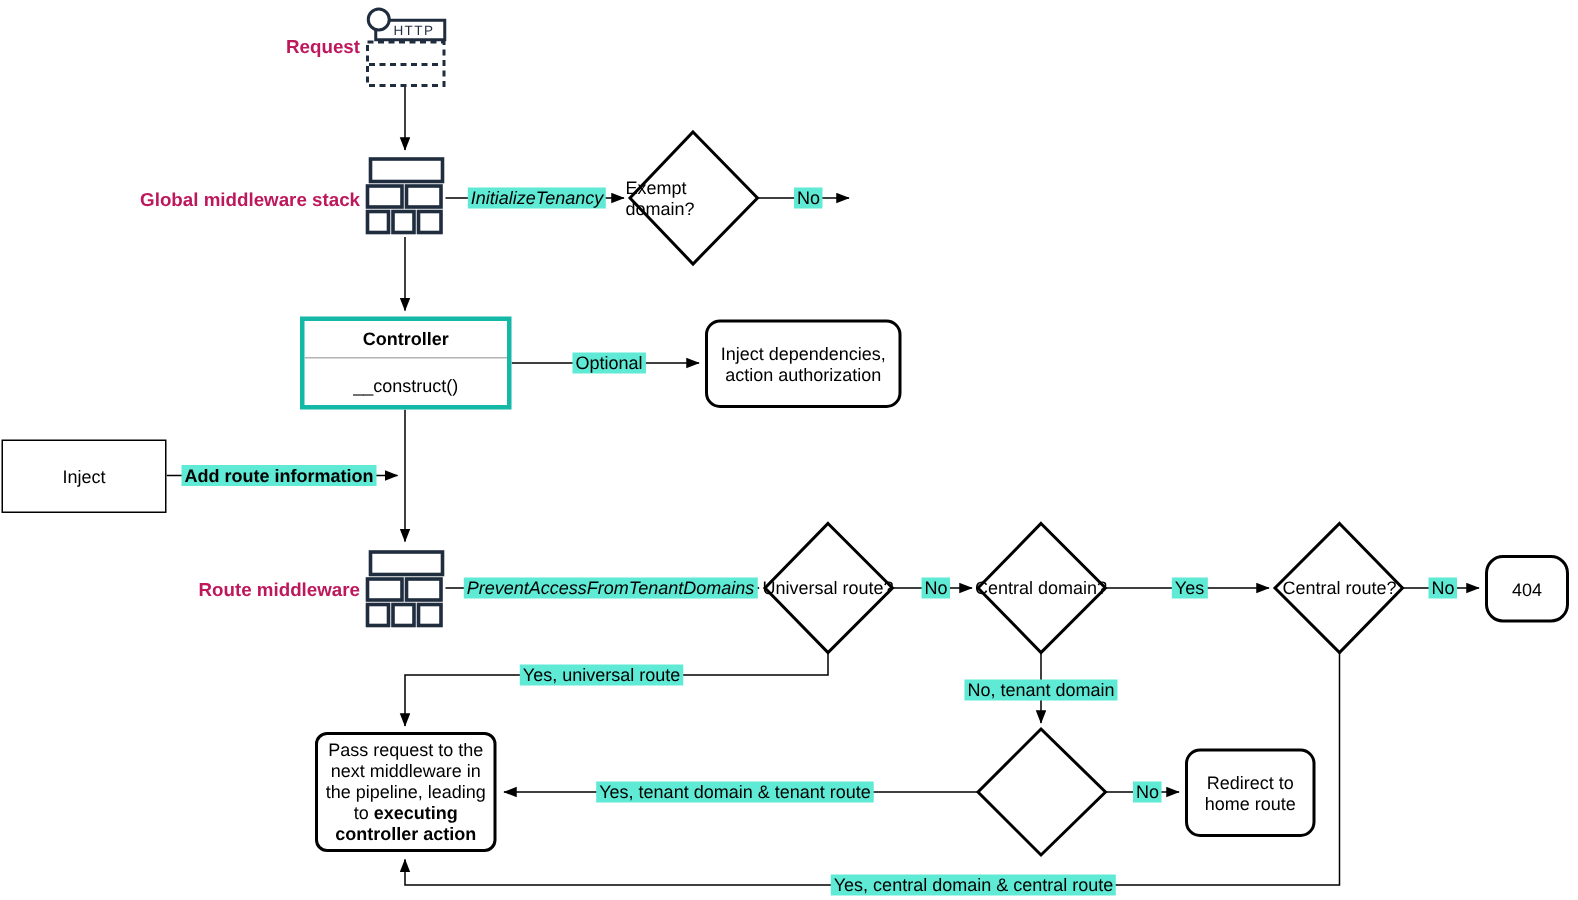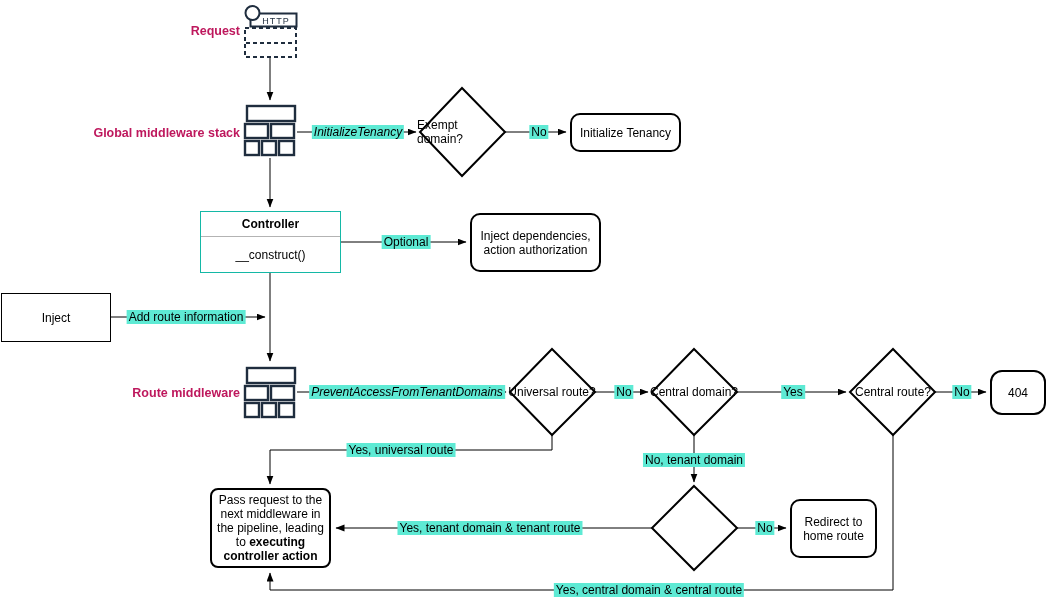--- a/index.html
+++ b/index.html
@@ -26,21 +26,21 @@
     position:absolute; box-sizing:border-box; background:#ffffff;
     border:2px solid #000; border-radius:10px;
     display:flex; align-items:center; justify-content:center;
     text-align:center; font-size:12px; color:#000; line-height:14px;
     padding:2px 4px;
   }
   .box.sq { border-radius:0; border-width:1px; padding:0; }
   
   .uml {
     position:absolute; box-sizing:border-box; background:#ffffff;
-    border:1px solid #14b8a6; font-size:12px; color:#000;
+    border:3px solid #14b8a6; font-size:12px; color:#000;
   }
   .uml .hd {
     height:25px; display:flex; align-items:center; justify-content:center;
     font-weight:bold; border-bottom:1px solid #b3b3b3; box-sizing:border-box;
   }
   .uml .bd {
     height:35px; display:flex; align-items:center; justify-content:center;
   }
   
   .dlbl {
@@ -112,21 +112,20 @@
       <rect x="1" y="37" width="14" height="14"></rect>
       <rect x="18" y="37" width="14" height="14"></rect>
       <rect x="35" y="37" width="15" height="14"></rect>
     </g>
   </svg>
 
   <div class="nlbl" style="top:24px;">Request</div>
   <div class="nlbl" style="top:126px;">Global middleware stack</div>
   <div class="nlbl" style="top:386px;">Route middleware</div>
 
-  <div class="box" style="left:570px; top:113px; width:111px; height:39px;">Initialize Tenancy</div>
 
   <div class="uml" style="left:200px; top:211px; width:141px; height:62px;">
     <div class="hd">Controller</div>
     <div class="bd">__construct()</div>
   </div>
 
   <div class="box" style="left:470px; top:213px; width:131px; height:59px;">Inject dependencies, action authorization</div>
 
   <div class="box sq" style="left:1px; top:293px; width:110px; height:49px;">Inject</div>
 
@@ -139,21 +138,21 @@
   </div>
 
   <div class="dlbl" style="left:417px; top:104px;">Exempt domain?</div>
   <div class="dlbl" style="left:507px; top:364px;">Universal route?</div>
   <div class="dlbl" style="left:649px; top:364px;">Central domain?</div>
   <div class="dlbl" style="left:848px; top:364px;">Central route?</div>
 
   <span class="lbl it" style="left:358px; top:132px;">InitializeTenancy</span>
   <span class="lbl" style="left:539px; top:132px;">No</span>
   <span class="lbl" style="left:406px; top:242px;">Optional</span>
-  <span class="lbl" style="left:186px; top:317px;">Add route information</span>
+  <span class="lbl" style="left:186px; top:317px;font-weight:bold;">Add route information</span>
   <span class="lbl it" style="left:407px; top:392px;">PreventAccessFromTenantDomains</span>
   <span class="lbl" style="left:624px; top:392px;">No</span>
   <span class="lbl" style="left:793px; top:392px;">Yes</span>
   <span class="lbl" style="left:962px; top:392px;">No</span>
   <span class="lbl" style="left:401px; top:450px;">Yes, universal route</span>
   <span class="lbl" style="left:694px; top:460px;">No, tenant domain</span>
   <span class="lbl" style="left:765px; top:528px;">No</span>
   <span class="lbl" style="left:490px; top:528px;">Yes, tenant domain &amp; tenant route</span>
   <span class="lbl" style="left:649px; top:590px;">Yes, central domain &amp; central route</span>
 

